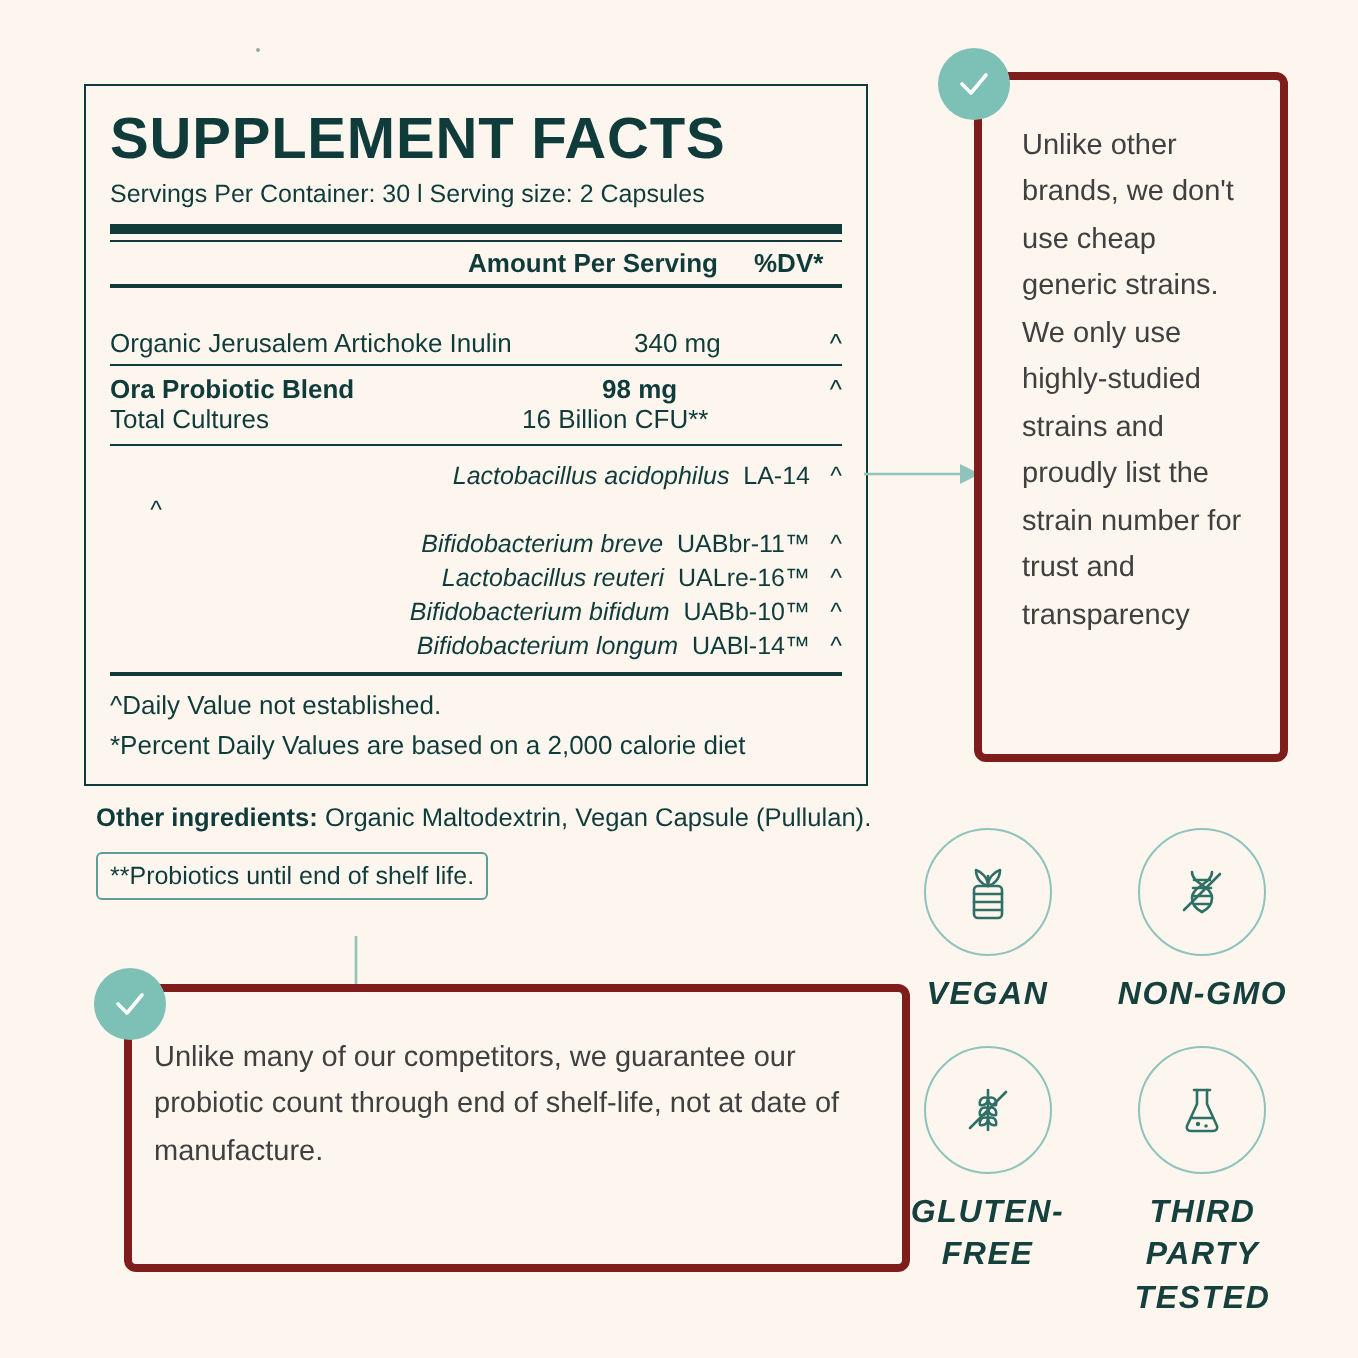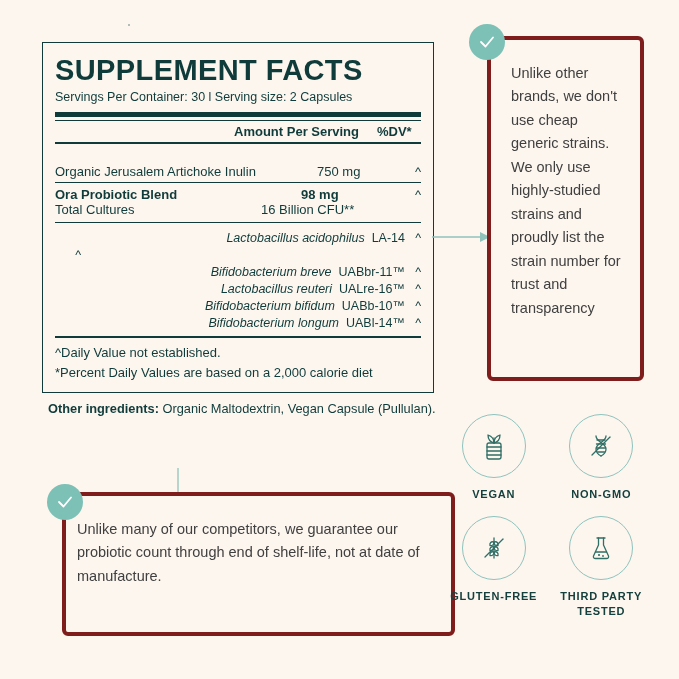--- a/index.html
+++ b/index.html
@@ -219,25 +219,26 @@
     height: 62px;
     border-radius: 50%;
     border: 1.4px solid #8fc3bc;
     margin: 0 auto 9px auto;
     display: flex;
     align-items: center;
     justify-content: center;
     background: #fdf6ef;
   }
   .icon-label {
-    font-size: 11px;
+    font-size: 16px;
     font-weight: bold;
     letter-spacing: 0.8px;
     color: #16403d;
     line-height: 1.35;
+    font-style: italic;
   }
   .dot-mark {
     position: absolute;
     left: 128px;
     top: 24px;
     width: 2px;
     height: 2px;
     background: #9aa8a5;
     border-radius: 50%;
   }
@@ -259,21 +260,21 @@
 
     <div class="amt-row">
       <span>Amount Per Serving</span>
       <span class="dv">%DV*</span>
     </div>
 
     <div class="rule-med"></div>
 
     <div class="ing-row">
       <span class="nm">Organic Jerusalem Artichoke Inulin</span>
-      <span class="amt">750 mg</span>
+      <span class="amt">340 mg</span>
       <span class="dv">^</span>
     </div>
 
     <div class="rule-thin"></div>
 
     <div class="blend-row">
       <span class="nm">Ora Probiotic Blend</span>
       <span class="amt">98 mg</span>
       <span class="dv">^</span>
     </div>
@@ -331,20 +332,21 @@
     <div class="footnotes">
       <div>^Daily Value not established.</div>
       <div>*Percent Daily Values are based on a 2,000 calorie diet</div>
     </div>
   </div>
 
   <div class="other-ing">
     <div>
       <span class="lead">Other ingredients:</span><span> Organic Maltodextrin, Vegan Capsule (Pullulan).</span>
     </div>
+    <div class="probio-note">**Probiotics until end of shelf life.</div>
   </div>
 
   <svg class="arrow" style="left:430px; top:225px;" width="62" height="24">
     <line x1="2" y1="12" x2="50" y2="12" stroke="#8fc3bc" stroke-width="1.3"></line>
     <polygon points="50,7 60,12 50,17" fill="#8fc3bc"></polygon>
   </svg>
   <svg class="arrow" style="left:166px; top:466px;" width="24" height="38">
     <line x1="12" y1="2" x2="12" y2="26" stroke="#8fc3bc" stroke-width="1.3"></line>
     <polygon points="7,26 17,26 12,36" fill="#8fc3bc"></polygon>
   </svg>

